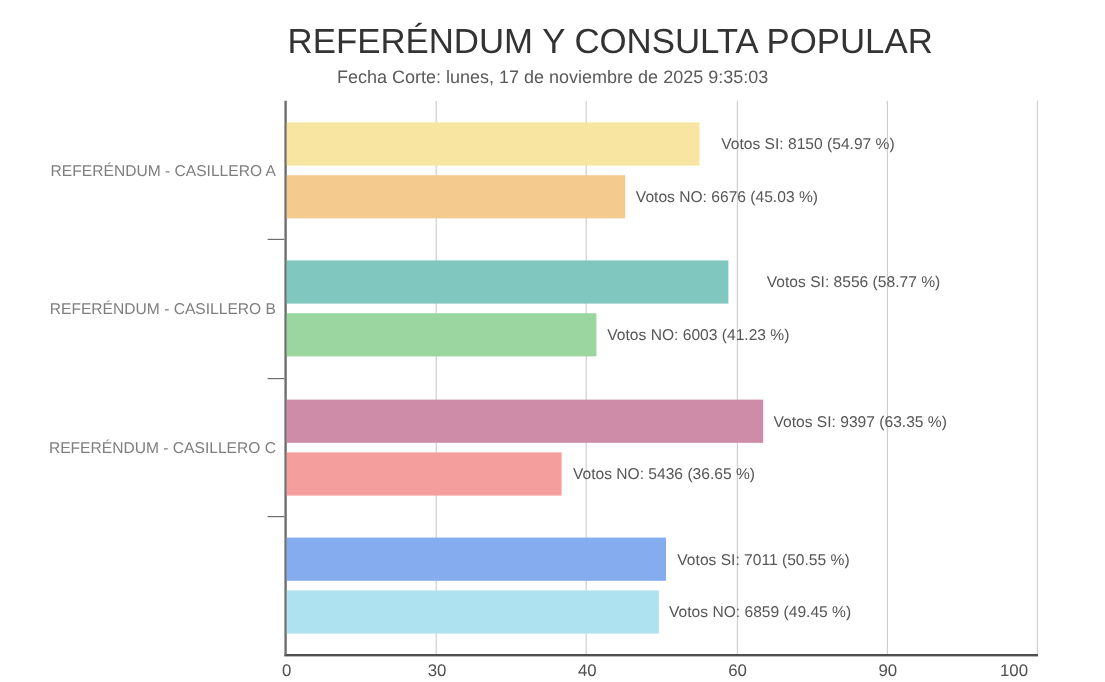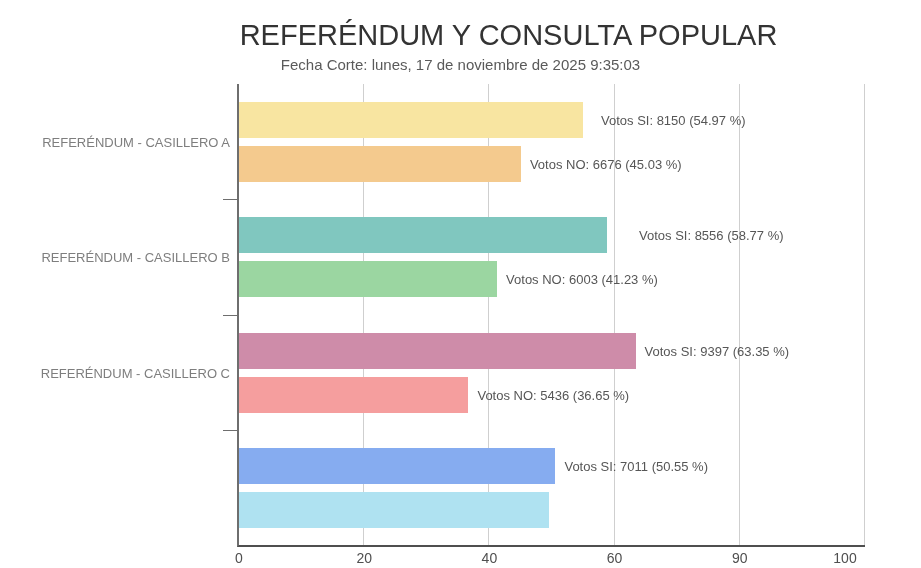--- a/index.html
+++ b/index.html
@@ -65,22 +65,23 @@
       <div class="annotation" style="left: 267.1px; top: 195.25px;">Votos NO: 6003 (41.23 %)</div>
       <div class="group-tick" style="top: 231px;"></div>
       <div class="bar" style="top: 248.5px; width: 396.571px; background: rgb(206, 140, 169);"></div>
       <div class="annotation" style="left: 405.571px; top: 266.5px;">Votos SI: 9397 (63.35 %)</div>
       <div class="bar" style="top: 292.5px; width: 229.429px; background: rgb(245, 158, 158);"></div>
       <div class="annotation" style="left: 238.429px; top: 310.5px;">Votos NO: 5436 (36.65 %)</div>
       <div class="group-tick" style="top: 346px;"></div>
       <div class="bar" style="top: 363.75px; width: 316.443px; background: rgb(134, 172, 240);"></div>
       <div class="annotation" style="left: 325.443px; top: 381.75px;">Votos SI: 7011 (50.55 %)</div>
       <div class="bar" style="top: 407.75px; width: 309.557px; background: rgb(175, 226, 241);"></div>
+      <div class="annotation" style="left: 318.557px; top: 425.75px;">Votos NO: 6859 (49.45 %)</div>
     </div>
   <div class="xticks">
       <div class="xtick" style="left: 2px;">0</div>
-      <div class="xtick" style="left: 127.2px;">20</div>
+      <div class="xtick" style="left: 127.2px;">30</div>
       <div class="xtick" style="left: 252.4px;">40</div>
       <div class="xtick" style="left: 377.6px;">60</div>
       <div class="xtick" style="left: 502.8px;">90</div>
       <div class="xtick" style="left: 608px;">100</div>
     </div>
 </div>
 
 </body></html>

